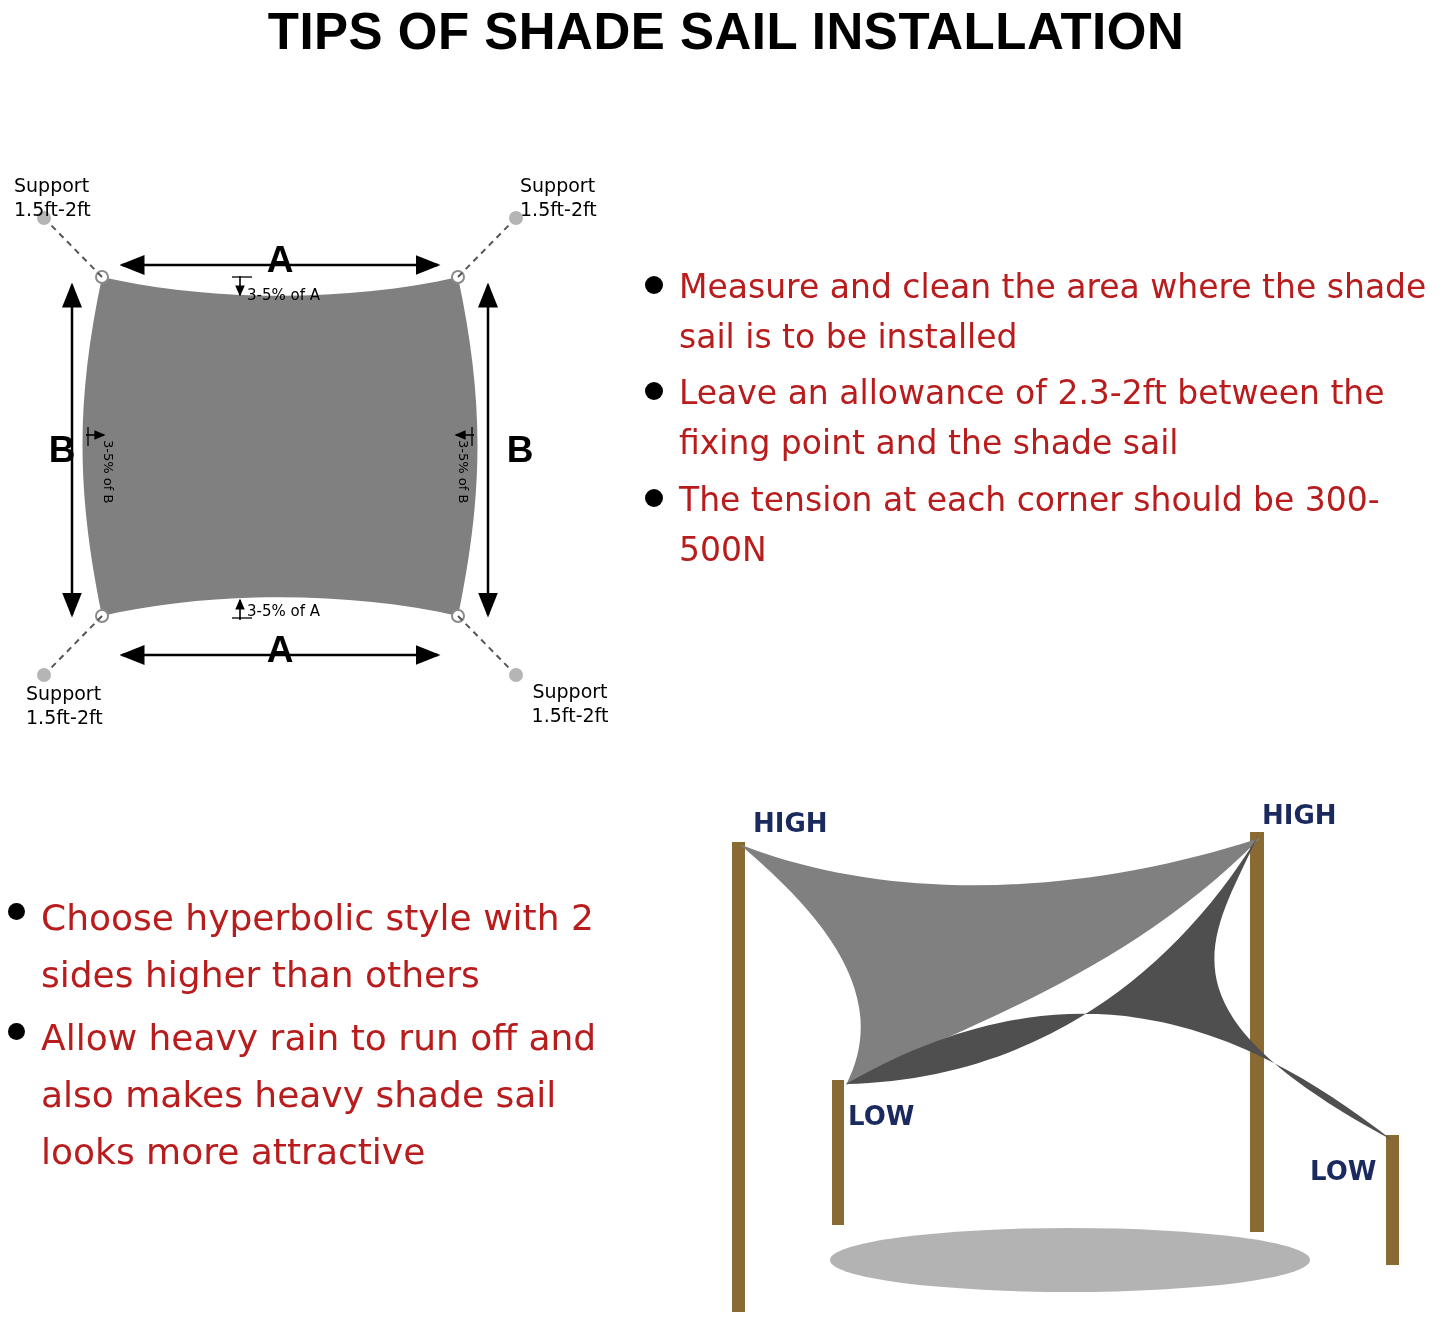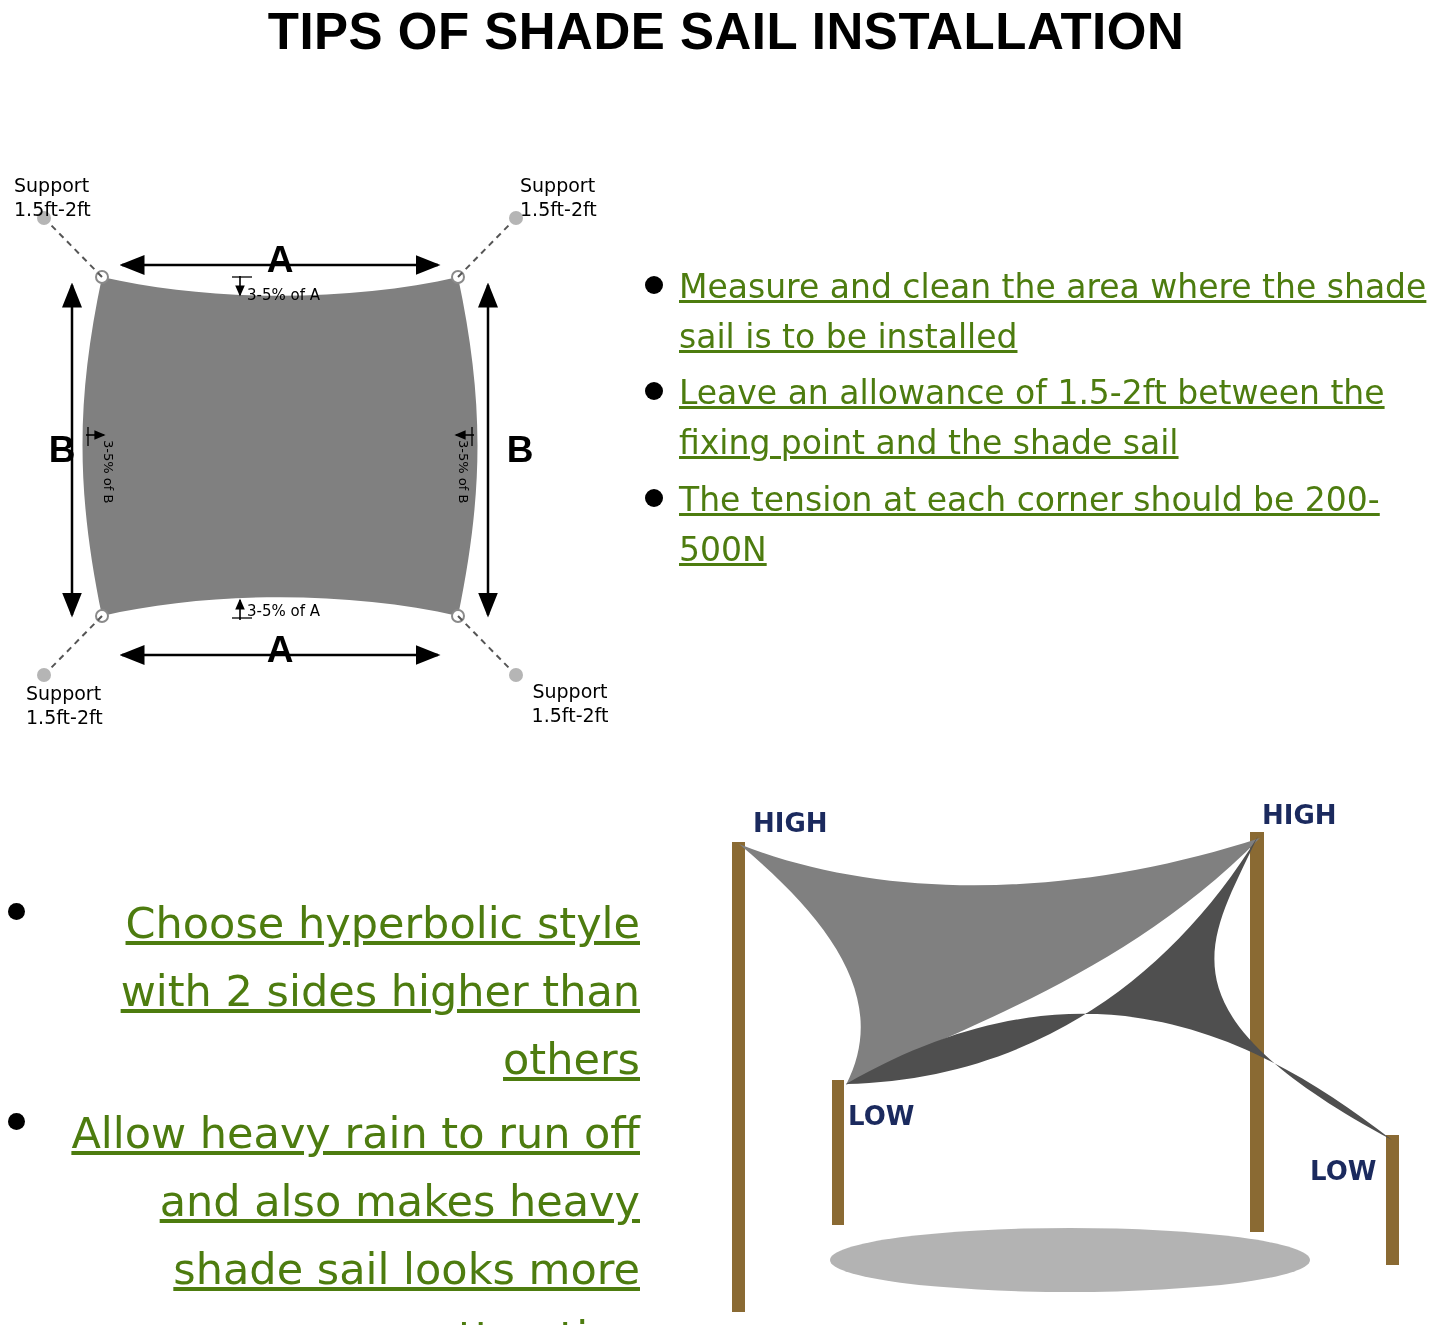--- a/index.html
+++ b/index.html
@@ -57,42 +57,40 @@
     height: 18px;
     border-radius: 50%;
     background: #000;
     margin-top: 14px;
     margin-right: 16px;
   }
   .bullet-text {
     font-family: "DejaVu Sans", sans-serif;
     font-size: 33px;
     line-height: 1.52;
-    color: #4d7c0f;
+    color: #b91c1c;
     max-width: 760px;
-    text-decoration: underline;
   }
 
   
   #style-list {
     position: absolute;
     left: 0px;
     top: 890px;
     width: 640px;
   }
   #style-list .bullet-dot {
     margin-left: 8px;
     margin-top: 13px;
     width: 17px;
     height: 17px;
   }
   #style-list .bullet-text {
-    font-size: 43px;
+    font-size: 36px;
     line-height: 1.58;
-    text-align: right;
   }
 
   
   #diagram-sail {
     position: absolute;
     left: 650px;
     top: 780px;
     width: 800px;
     height: 545px;
     font-weight: bold;
@@ -210,25 +208,25 @@
   </svg>
 </div>
 
 <div id="tips-list">
   <div class="bullet-row">
     <span class="bullet-dot"></span>
     <span class="bullet-text">Measure and clean the area where the shade sail is to be installed</span>
   </div>
   <div class="bullet-row">
     <span class="bullet-dot"></span>
-    <span class="bullet-text">Leave an allowance of 1.5-2ft between the fixing point and the shade sail</span>
-  </div>
-  <div class="bullet-row">
-    <span class="bullet-dot"></span>
-    <span class="bullet-text">The tension at each corner should be 200-500N</span>
+    <span class="bullet-text">Leave an allowance of 2.3-2ft between the fixing point and the shade sail</span>
+  </div>
+  <div class="bullet-row">
+    <span class="bullet-dot"></span>
+    <span class="bullet-text">The tension at each corner should be 300-500N</span>
   </div>
 </div>
 
 <div id="style-list">
   <div class="bullet-row">
     <span class="bullet-dot"></span>
     <span class="bullet-text">Choose hyperbolic style with 2 sides higher than others</span>
   </div>
   <div class="bullet-row">
     <span class="bullet-dot"></span>

